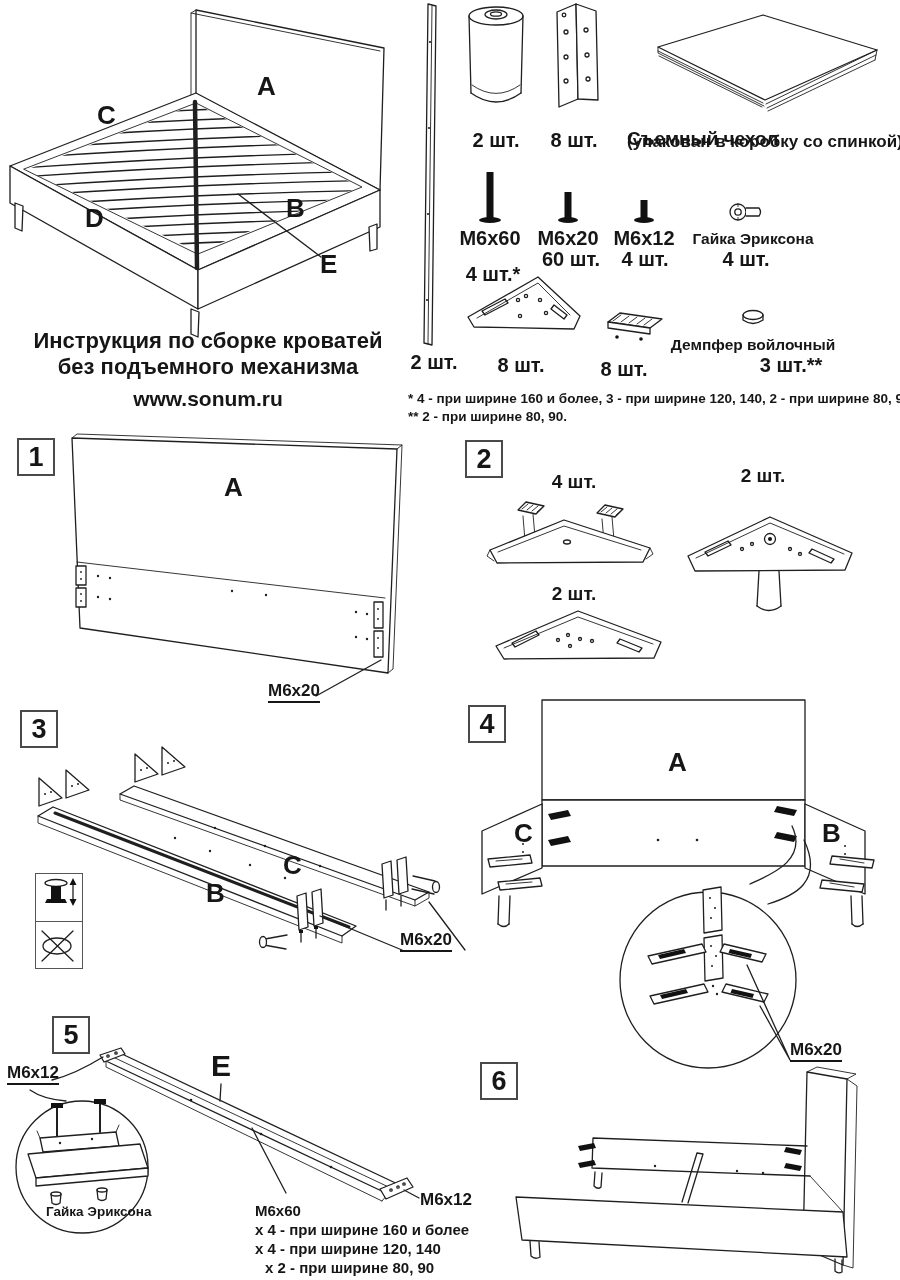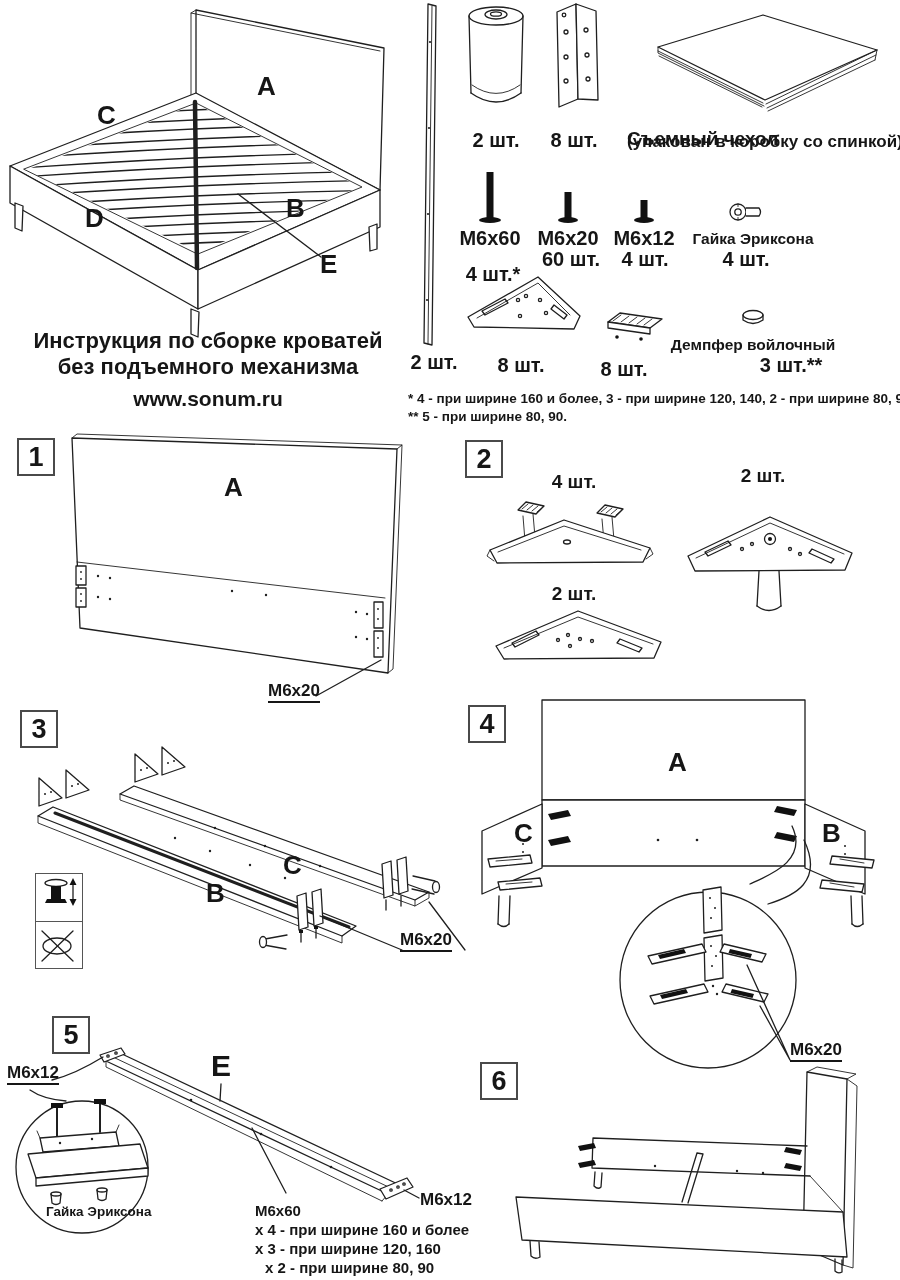--- a/index.html
+++ b/index.html
@@ -157,21 +157,21 @@
   <div class="lbl f20 c" style="left:571px;top:249px">60 шт.</div>
   <div class="lbl f20 c" style="left:644px;top:228px">M6x12</div>
   <div class="lbl f20 c" style="left:645px;top:249px">4 шт.</div>
   <div class="lbl f16 c" style="left:753px;top:231px">Гайка Эриксона</div>
   <div class="lbl f20 c" style="left:746px;top:249px">4 шт.</div>
   <div class="lbl f20 c" style="left:521px;top:355px">8 шт.</div>
   <div class="lbl f20 c" style="left:624px;top:359px">8 шт.</div>
   <div class="lbl f16 c" style="left:753px;top:337px">Демпфер войлочный</div>
   <div class="lbl f20 c" style="left:791px;top:355px">3 шт.**</div>
   <div class="lbl f13" style="left:408px;top:392px">* 4 - при ширине 160 и более, 3 - при ширине 120, 140, 2 - при ширине 80, 90.</div>
-  <div class="lbl f13" style="left:408px;top:410px">** 5 - при ширине 80, 90.</div>
+  <div class="lbl f13" style="left:408px;top:410px">** 2 - при ширине 80, 90.</div>
 
   <div class="stepnum" style="left:17px;top:438px">
     <span>1</span>
     </div>
   <svg class="diagram" style="left:50px;top:428px" width="360" height="275" viewBox="0 0 360 275">
     <path class="fw" d="M22,10 L347,21 L338,245 L30,200 Z"></path>
     <path class="thin" d="M22,10 L27,6 L352,17 L347,21 M352,17 L343,241 L338,245"></path>
     <path class="thin" d="M27,134 L335,170"></path>
     <path class="fw" d="M26,138 h10 v19 h-10 Z M26,160 h10 v19 h-10 Z"></path>
     <path class="fw" d="M324,174 h9 v26 h-9 Z M324,203 h9 v26 h-9 Z"></path>
@@ -402,21 +402,21 @@
     <ellipse class="fw" cx="102" cy="142" rx="5" ry="2"></ellipse>
     <path d="M97,142 L98,151 M107,142 L106,151 M98,151 Q102,154 106,151"></path>
     <path d="M52,32 C72,27 90,17 103,9 M30,42 C40,49 54,52 66,53"></path>
     <path d="M252,80 L286,145 M404,142 L419,150"></path>
   </svg>
   <div class="lbl f17 ul" style="left:7px;top:1064px">M6x12</div>
   <div class="lbl f30" style="left:211px;top:1050px">E</div>
   <div class="lbl f13" style="left:46px;top:1205px">Гайка Эриксона</div>
   <div class="lbl f15" style="left:255px;top:1203px">M6x60</div>
   <div class="lbl f15" style="left:255px;top:1222px">x 4 - при ширине 160 и более</div>
-  <div class="lbl f15" style="left:255px;top:1241px">x 3 - при ширине 120, 160</div>
+  <div class="lbl f15" style="left:255px;top:1241px">x 4 - при ширине 120, 140</div>
   <div class="lbl f15" style="left:265px;top:1260px">x 2 - при ширине 80, 90</div>
   <div class="lbl f17" style="left:420px;top:1191px">M6x12</div>
 
   <div class="stepnum" style="left:480px;top:1062px">
     <span>6</span>
     </div>
   <svg class="diagram" style="left:500px;top:1060px" width="400" height="215" viewBox="0 0 400 215">
     <path class="fw" d="M307,12 L347,19 L343,205 L303,188 Z"></path>
     <path class="thin" d="M347,19 L357,26 L353,208 L343,205 M307,12 L317,7 L356,14 L347,19"></path>
     <path d="M93,78 L307,86 M92,108 L310,116 M93,78 L92,108"></path>

